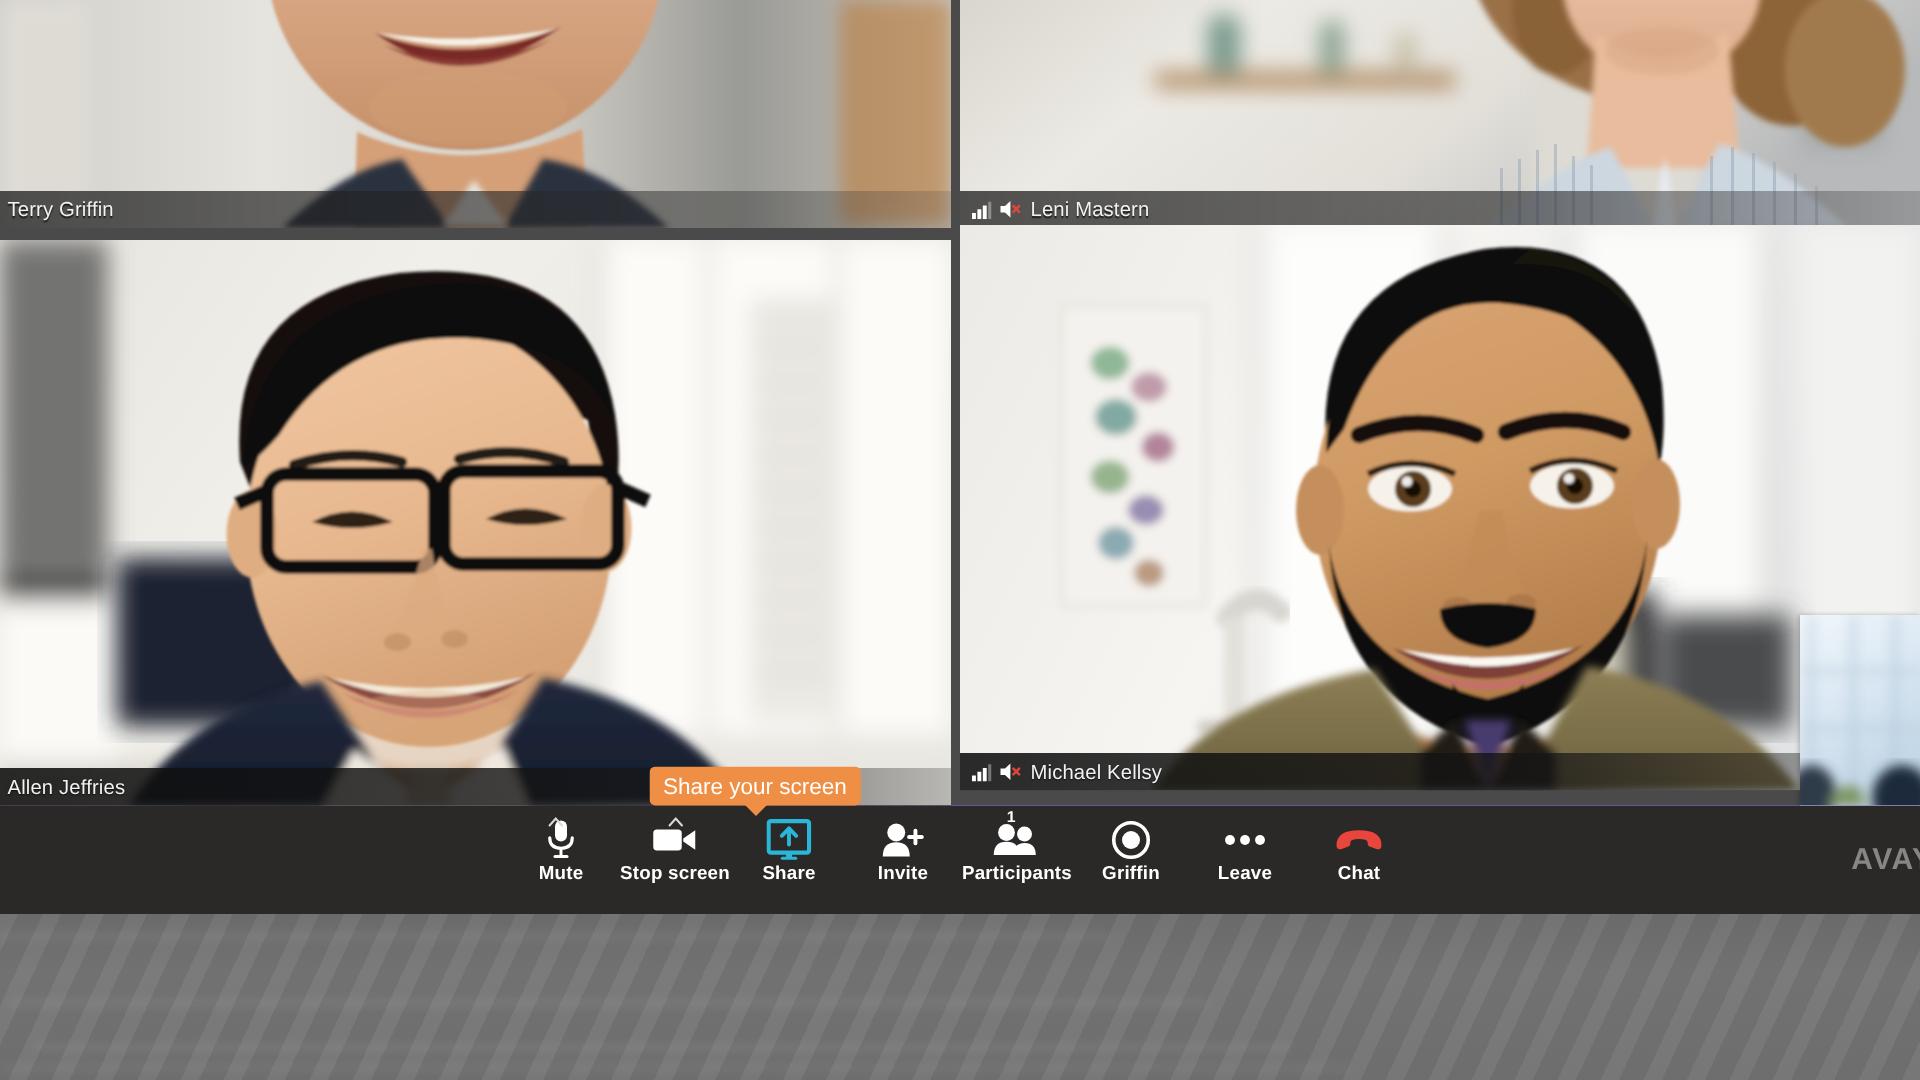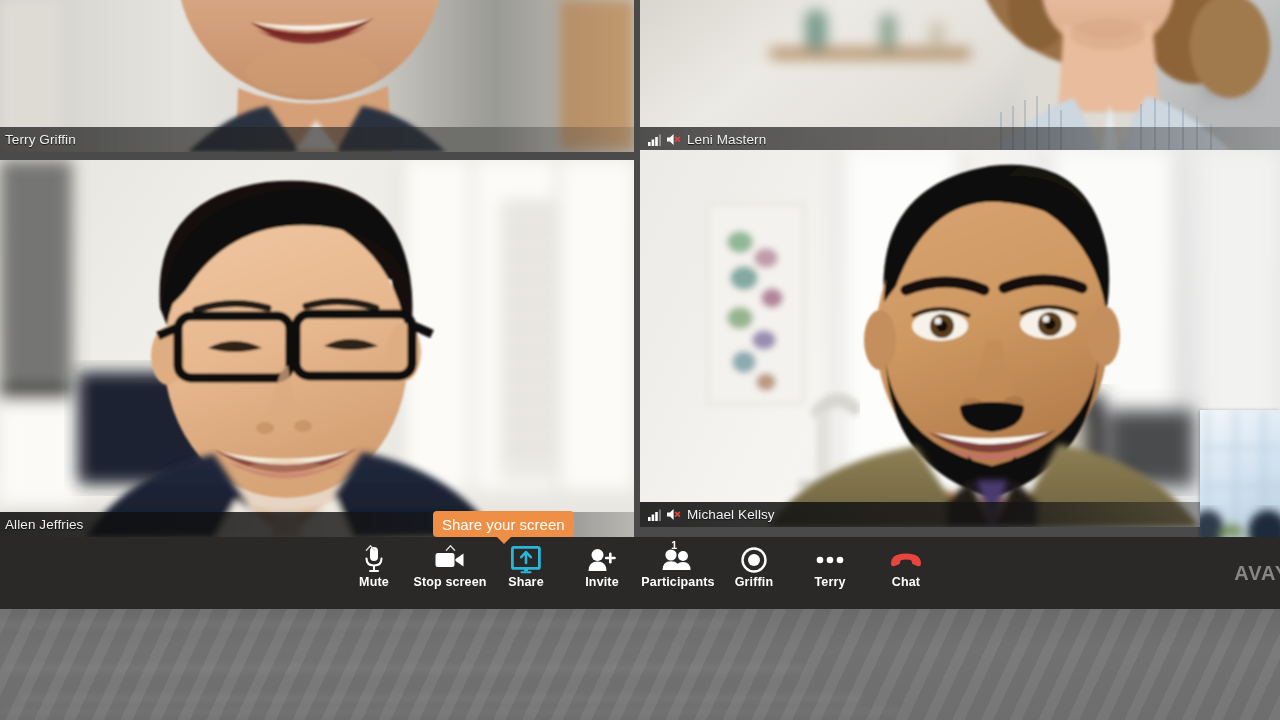--- a/index.html
+++ b/index.html
@@ -741,21 +741,21 @@
       </div>
 
       <div class="tb-btn">
         <div class="tb-icon">
           <svg width="28" height="8" viewBox="0 0 28 8">
             <circle cx="4" cy="4" r="3.3" fill="#ffffff"></circle>
             <circle cx="14" cy="4" r="3.3" fill="#ffffff"></circle>
             <circle cx="24" cy="4" r="3.3" fill="#ffffff"></circle>
           </svg>
         </div>
-        <div class="tb-label">Terry</div>
+        <div class="tb-label">Leave</div>
       </div>
 
       <div class="tb-btn">
         <div class="tb-icon">
           <svg width="36" height="20" viewBox="0 0 36 20">
             <path d="M3 13.5 Q3 3.5 18 3.5 Q33 3.5 33 13.5 Q33 17 29.5 16 L25.5 14.5 Q23.5 13.8 23.8 11.8 Q24 9.4 18 9.4 Q12 9.4 12.2 11.8 Q12.5 13.8 10.5 14.5 L6.5 16 Q3 17 3 13.5 Z" fill="#e8453c"></path>
           </svg>
         </div>
         <div class="tb-label">Chat</div>
       </div>

